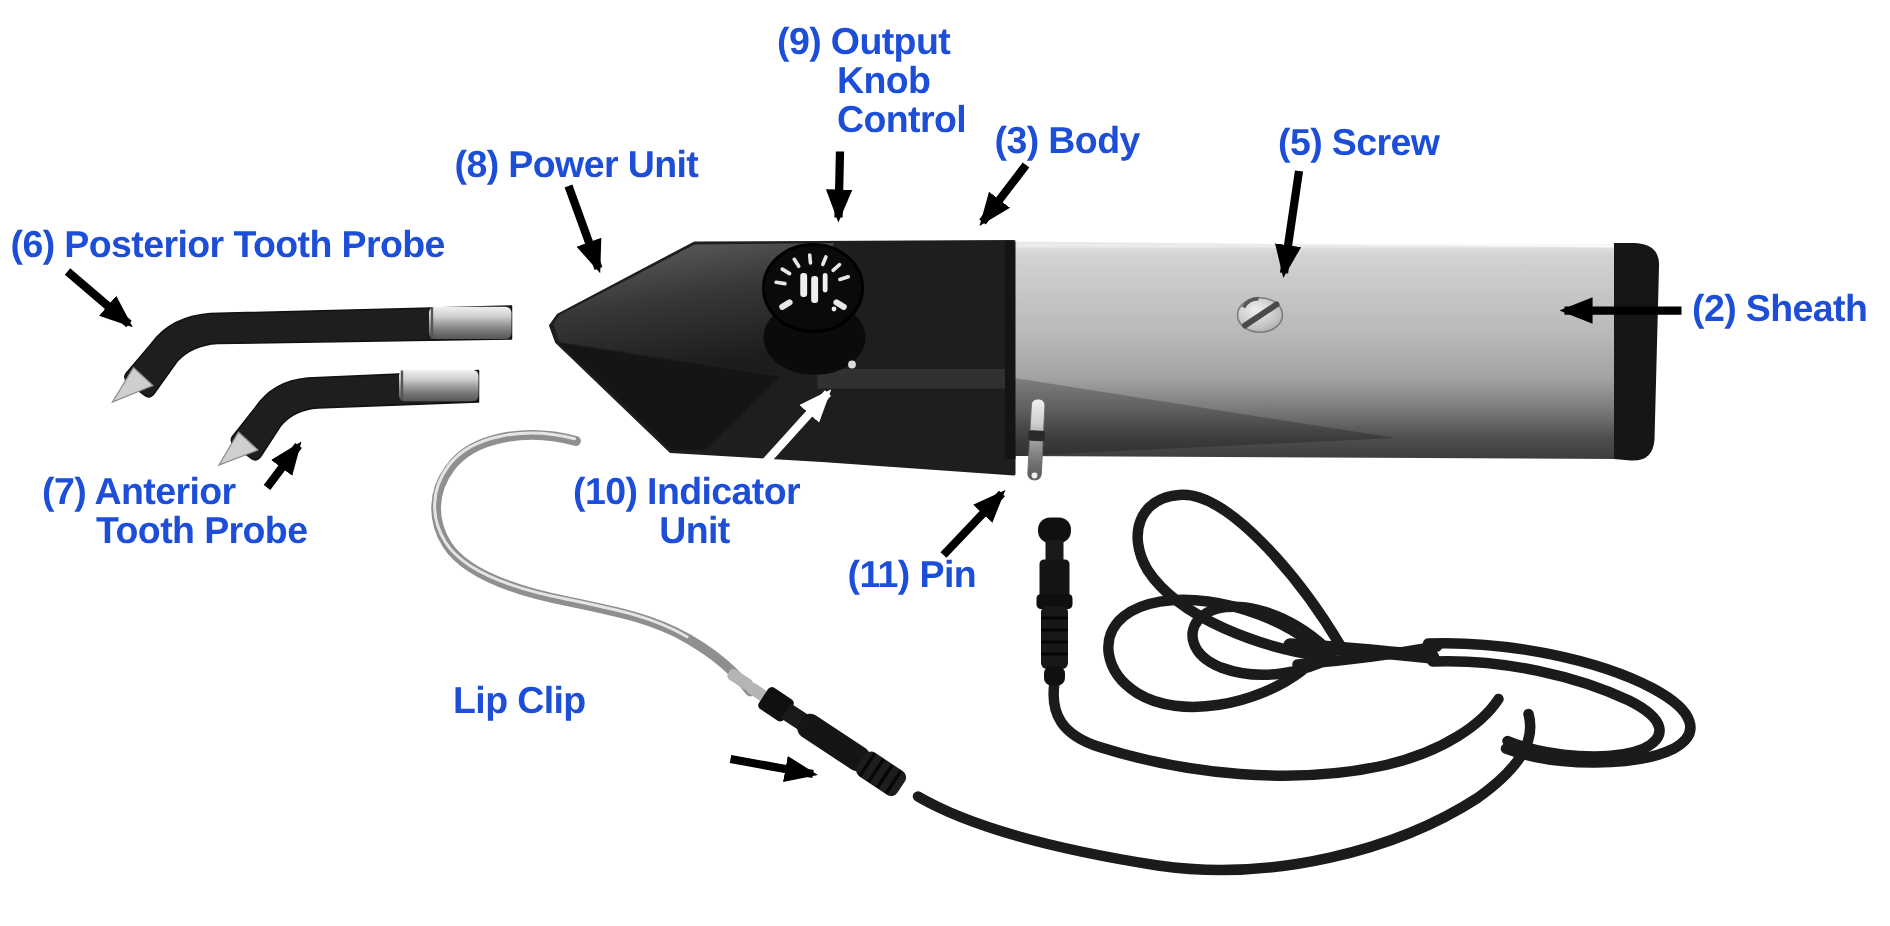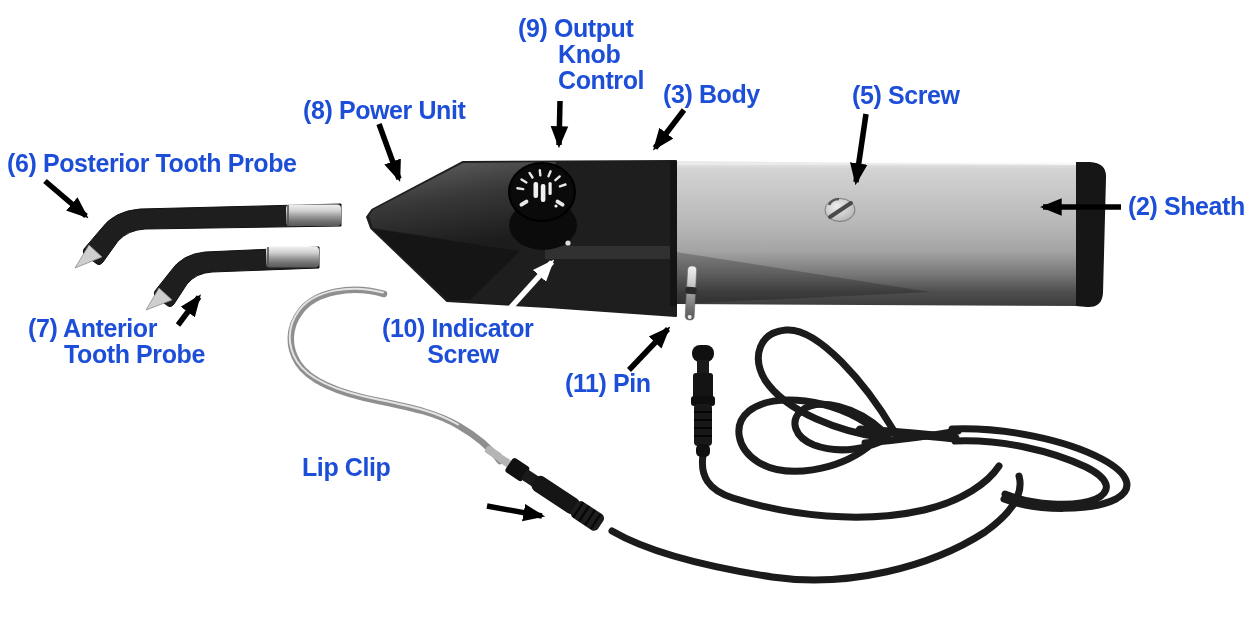--- a/index.html
+++ b/index.html
@@ -216,20 +216,20 @@
   </div>
 
   <div class="lbl" id="lbl-body">(3) Body</div>
 
   <div class="lbl" id="lbl-screw">(5) Screw</div>
 
   <div class="lbl" id="lbl-sheath">(2) Sheath</div>
 
   <div class="lbl" id="lbl-indicator">
     <div>(10) Indicator</div>
-    <div class="ctr">Screw</div>
+    <div class="ctr">Unit</div>
   </div>
 
   <div class="lbl" id="lbl-pin">(11) Pin</div>
 
   <div class="lbl" id="lbl-lipclip">Lip Clip</div>
 
 </div>
 
 </body></html>

